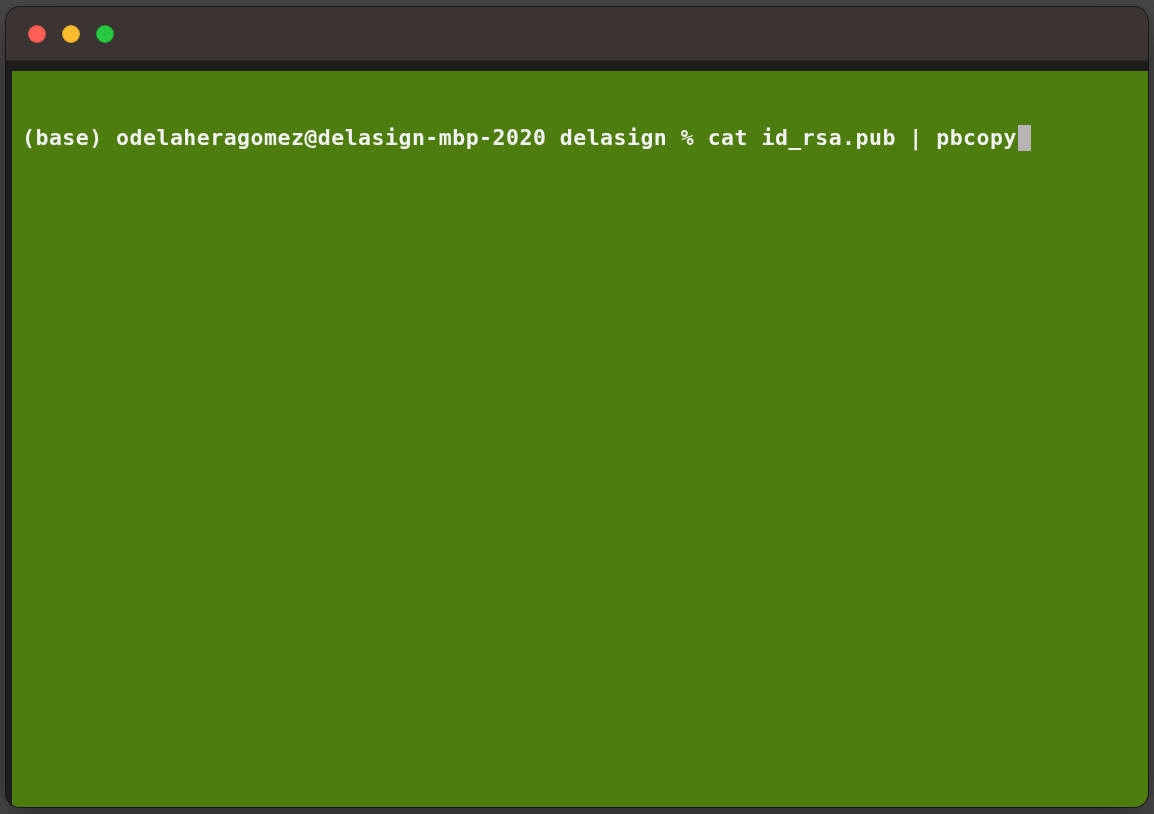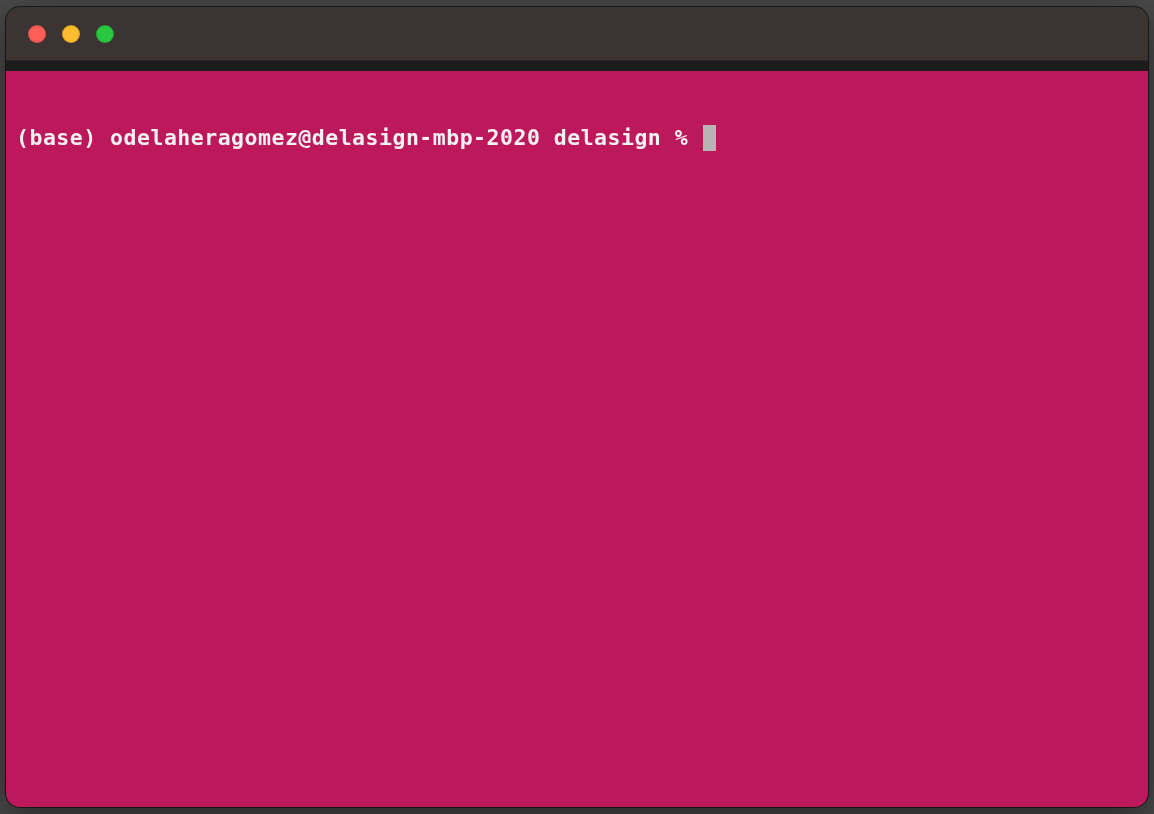--- a/index.html
+++ b/index.html
@@ -66,23 +66,24 @@
     }
 
     .tabbar {
       height: 10px;
       background: #1e1c1d;
       flex-shrink: 0;
     }
 
     .terminal-body {
       flex: 1;
-      background: #be185d;
+      background: #4d7c0f;
       padding: 52px 10px 10px 10px;
       overflow: hidden;
+      margin-left: 6px;
     }
 
     .terminal-line {
       color: #f2f2f2;
       font-size: 21.5px;
       font-weight: 600;
       letter-spacing: 0.5px;
       white-space: pre;
       line-height: 1.4;
       display: flex;
@@ -112,15 +113,15 @@
 <div class="window">
   <div class="titlebar">
     <div class="traffic-lights">
       <div class="traffic-light tl-close"></div>
       <div class="traffic-light tl-min"></div>
       <div class="traffic-light tl-max"></div>
     </div>
   </div>
   <div class="tabbar"></div>
   <div class="terminal-body">
-    <div class="terminal-line"><span class="prompt-text">(base) odelaheragomez@delasign-mbp-2020 delasign % </span><span class="cursor-block"></span></div>
+    <div class="terminal-line"><span class="prompt-text">(base) odelaheragomez@delasign-mbp-2020 delasign % </span><span class="command-text">cat id_rsa.pub | pbcopy</span><span class="cursor-block"></span></div>
   </div>
 </div>
 
 </body></html>

